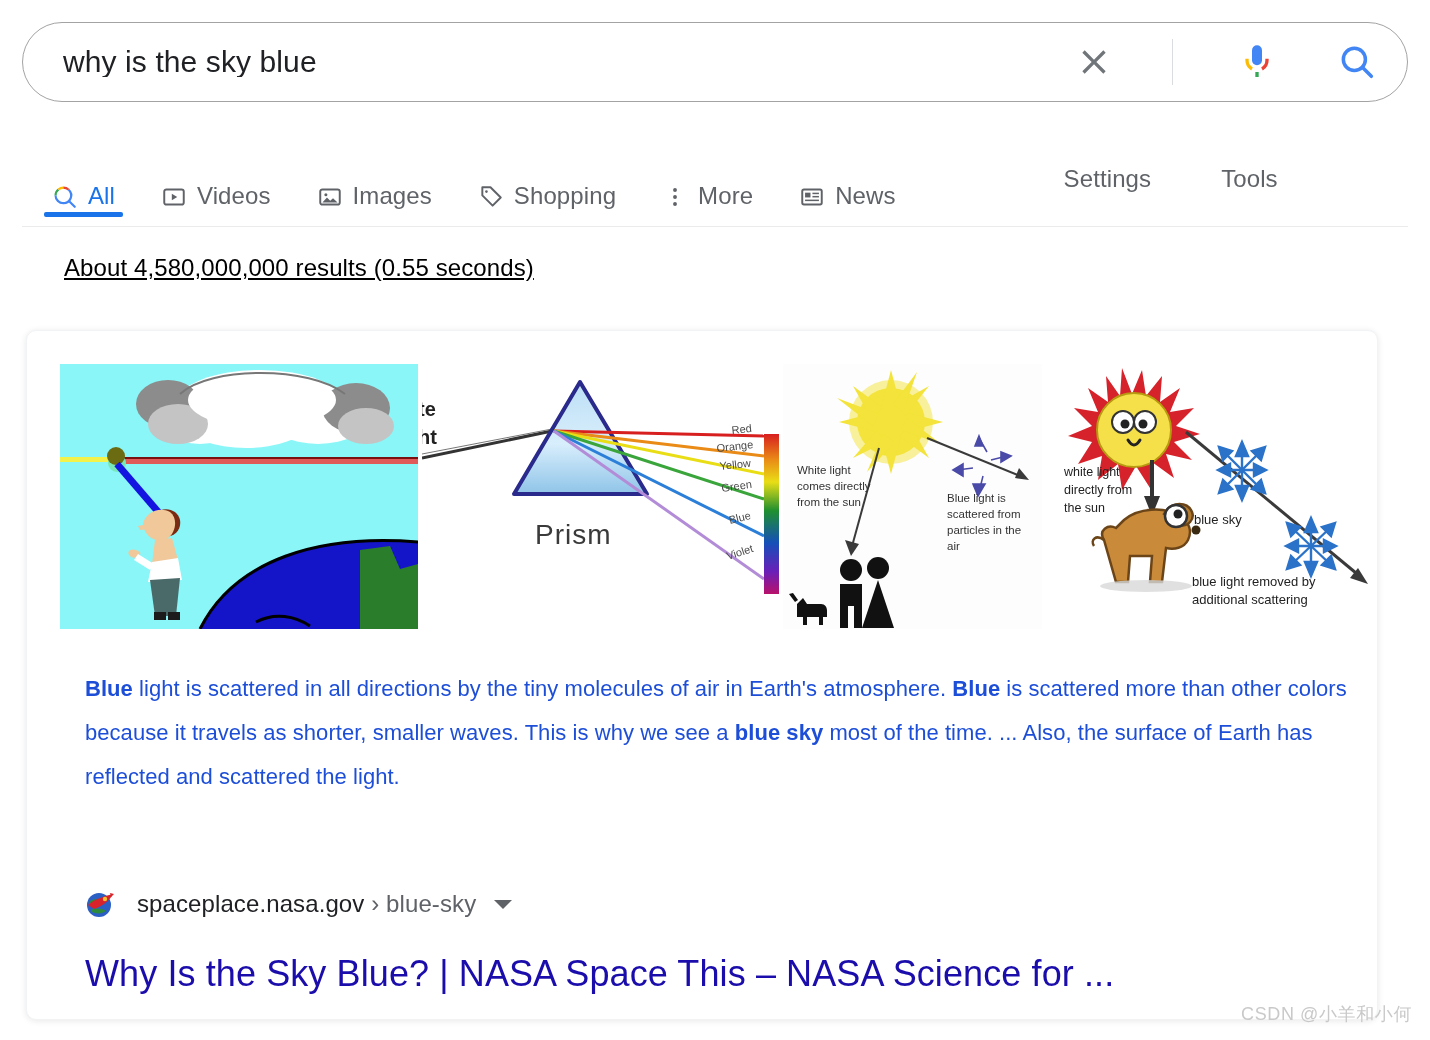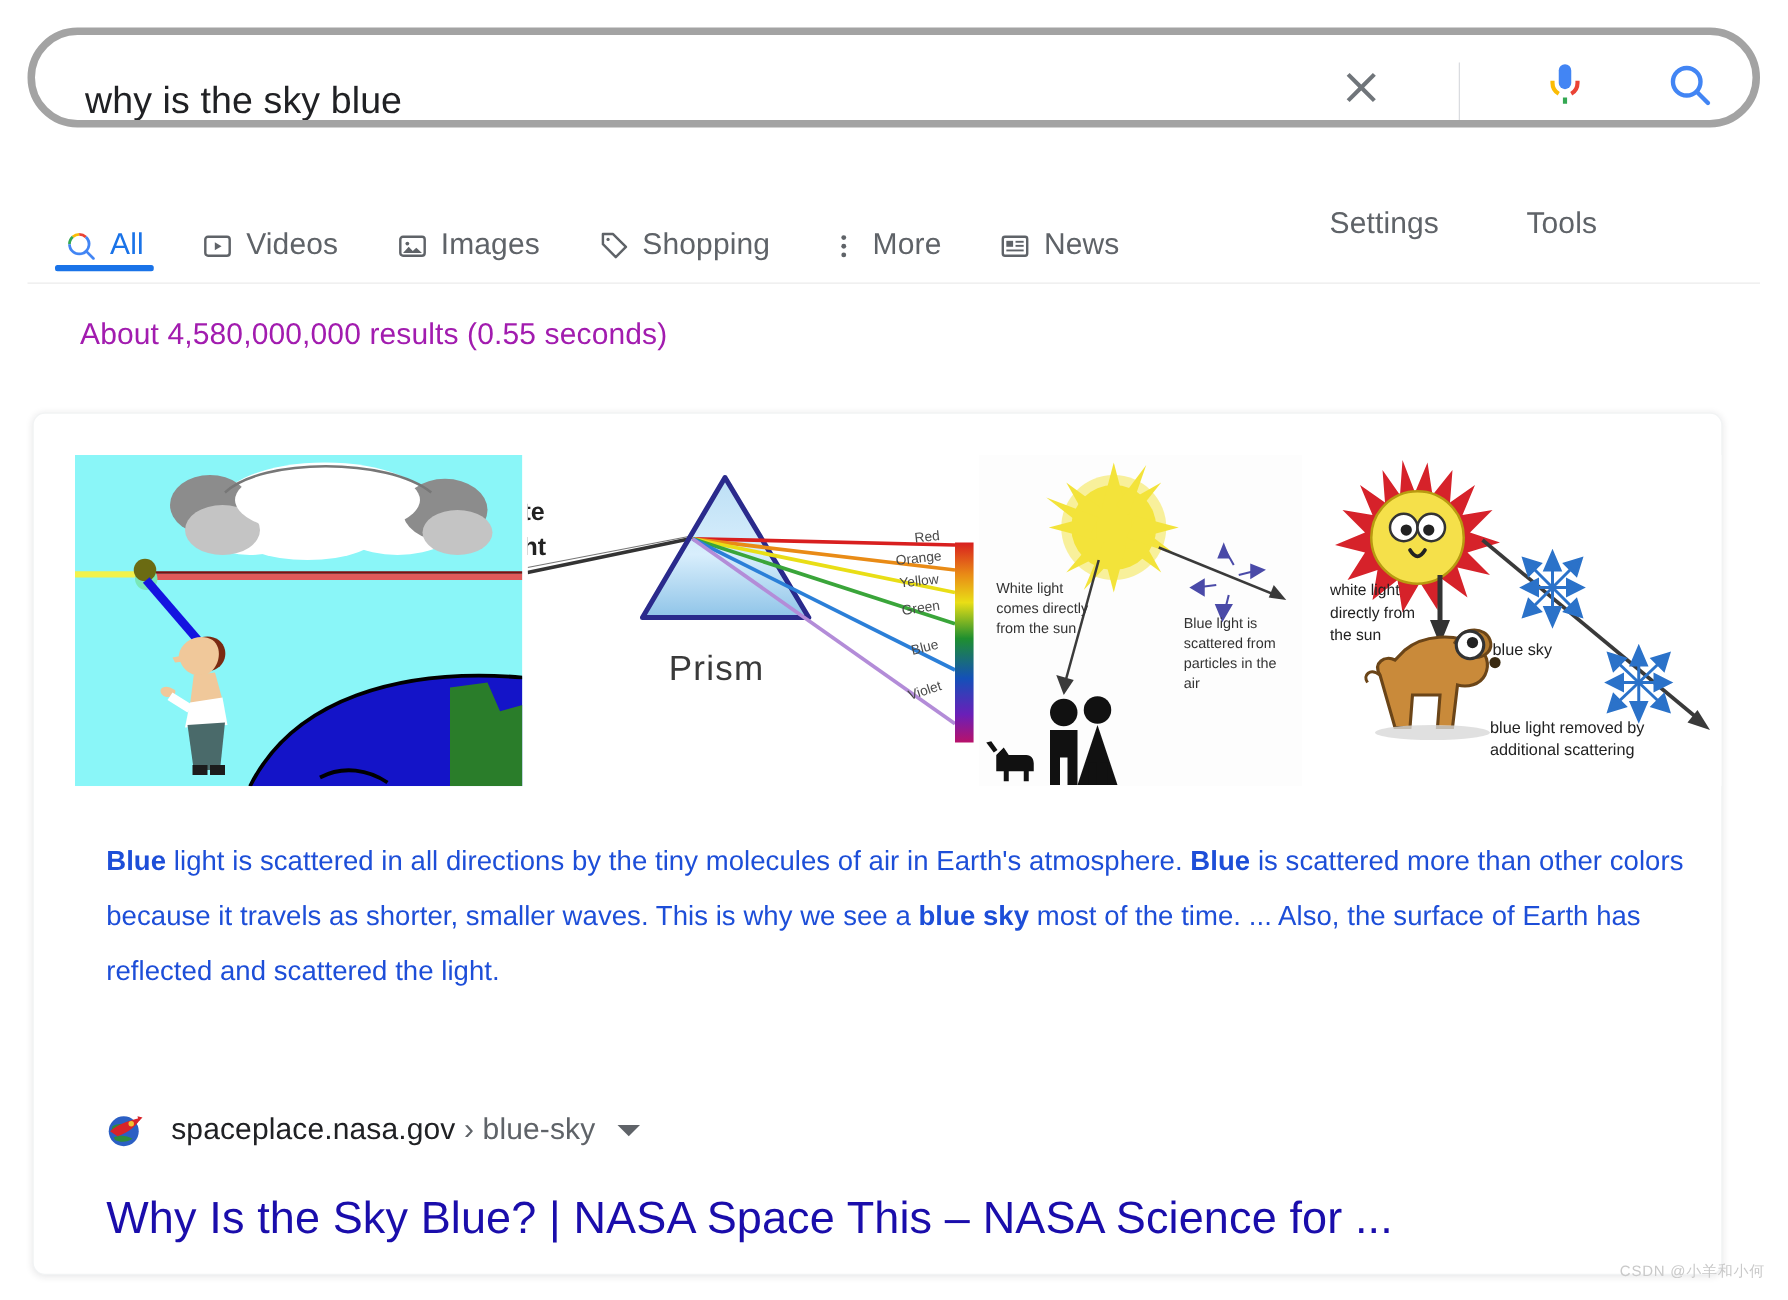--- a/index.html
+++ b/index.html
@@ -18,25 +18,25 @@
   .searchbar-wrap {
     position: absolute;
     left: 22px;
     top: 22px;
     width: 1386px;
     height: 80px;
   }
   .searchbar {
     width: 100%;
     height: 80px;
-    border: 6px solid #a3a3a3;
+    border: 1px solid #a3a3a3;
     border-radius: 40px;
     background: #fff;
     display: flex;
-    align-items: flex-end;
+    align-items: center;
     padding: 0 22px 0 40px;
     gap: 44px;
   }
   .search-query {
     flex: 1;
     font-size: 30px;
     color: #202124;
     letter-spacing: 0.1px;
     line-height: 1;
     white-space: nowrap;
@@ -124,22 +124,23 @@
     width: 1386px;
     height: 1px;
     background: #ebebeb;
   }
 
   
   .result-stats {
     position: absolute;
     left: 64px; top: 254px;
     font-size: 24px;
-    color: #a21caf;
+    color: #000000;
     letter-spacing: 0.1px;
+    text-decoration: underline;
   }
 
   
   .card {
     position: absolute;
     left: 26px; top: 330px;
     width: 1352px;
     height: 690px;
     background: #fff;
     border: 1px solid #f1f3f4;
@@ -219,21 +220,21 @@
     color: #1a0dab;
     letter-spacing: 0.1px;
     cursor: pointer;
     white-space: nowrap;
   }
 
   
   .watermark {
     position: absolute;
     right: 18px; bottom: 14px;
-    font-size: 12px;
+    font-size: 18px;
     color: #c9c9c9;
     letter-spacing: 0.6px;
   }
 </style>
 </head>
 <body>
 
 <div class="searchbar-wrap">
   <div class="searchbar">
     <div class="search-query" placeholder="Search">why is the sky blue</div>

